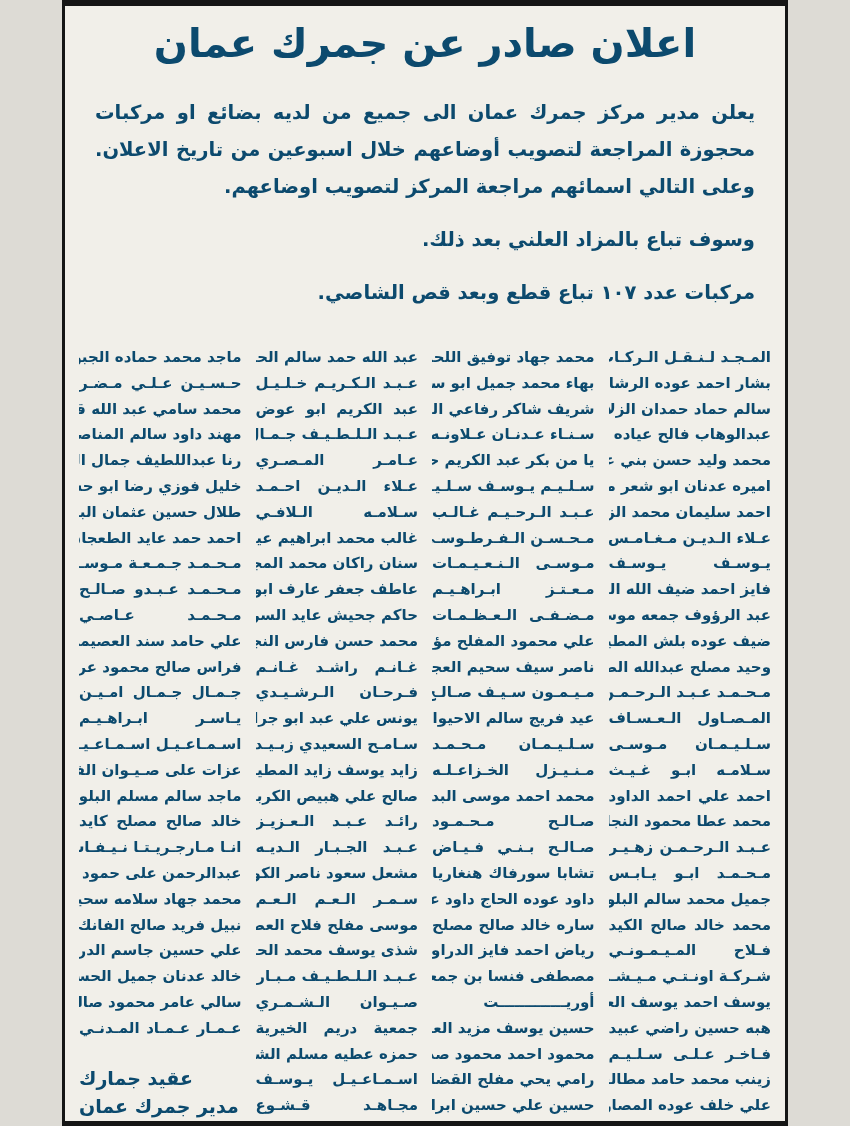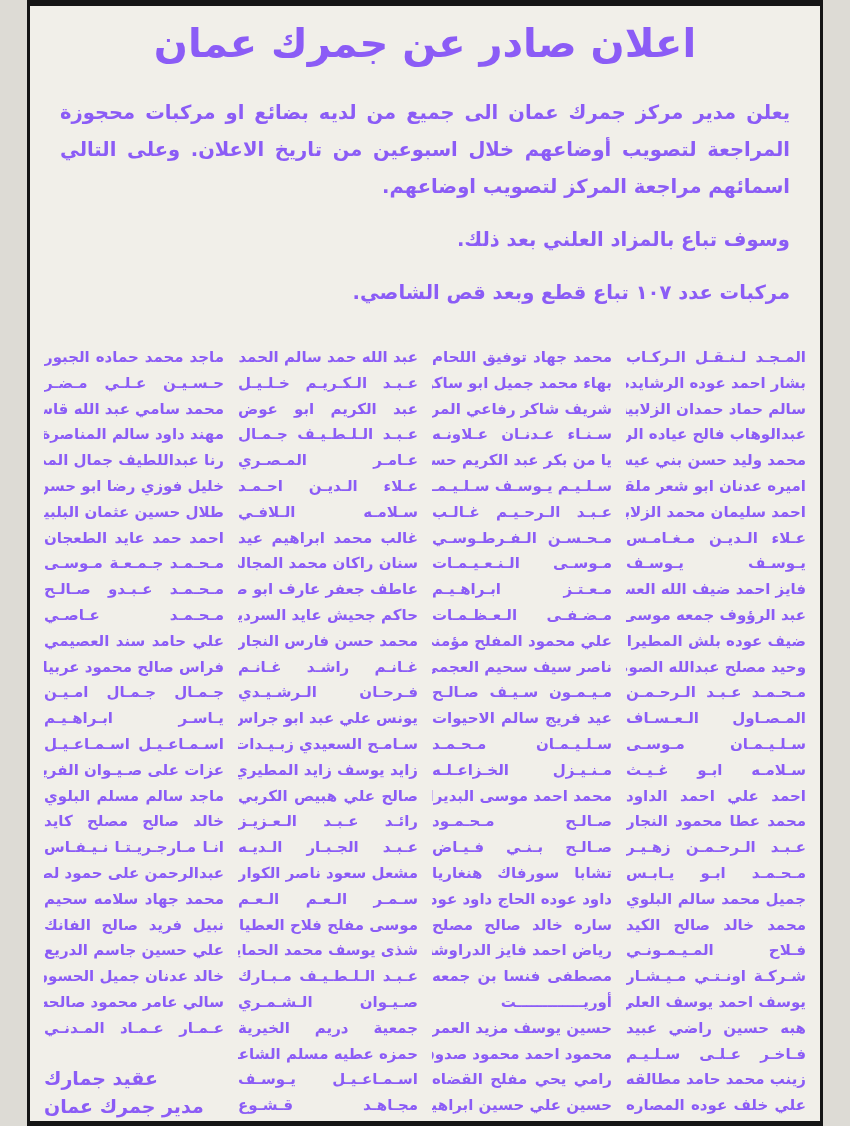--- a/index.html
+++ b/index.html
@@ -1,26 +1,26 @@
 <!DOCTYPE html>
 <html lang="ar" dir="rtl"><head>
 <meta charset="utf-8">
 <style>
   html,body{margin:0;padding:0;background:#dddbd5;}
   .page{
     box-sizing:border-box;
-    width:796px;height:1126px;
+    width:726px;height:1126px;
     margin:0 auto;
     background:#f1efe9;
     border:3px solid #151515;
     border-top-width:6px;
     border-bottom-width:5px;
     padding:4px 14px 0 14px;
     font-family:"DejaVu Sans", sans-serif;
-    color:#8b5cf6;
+    color:#0c4a6e;
     overflow:hidden;
     direction:rtl;
   }
   .title{
     text-align:center;
     font-size:40px;
     font-weight:bold;
     margin:10px 0 28px 0;
     letter-spacing:0;
   }

